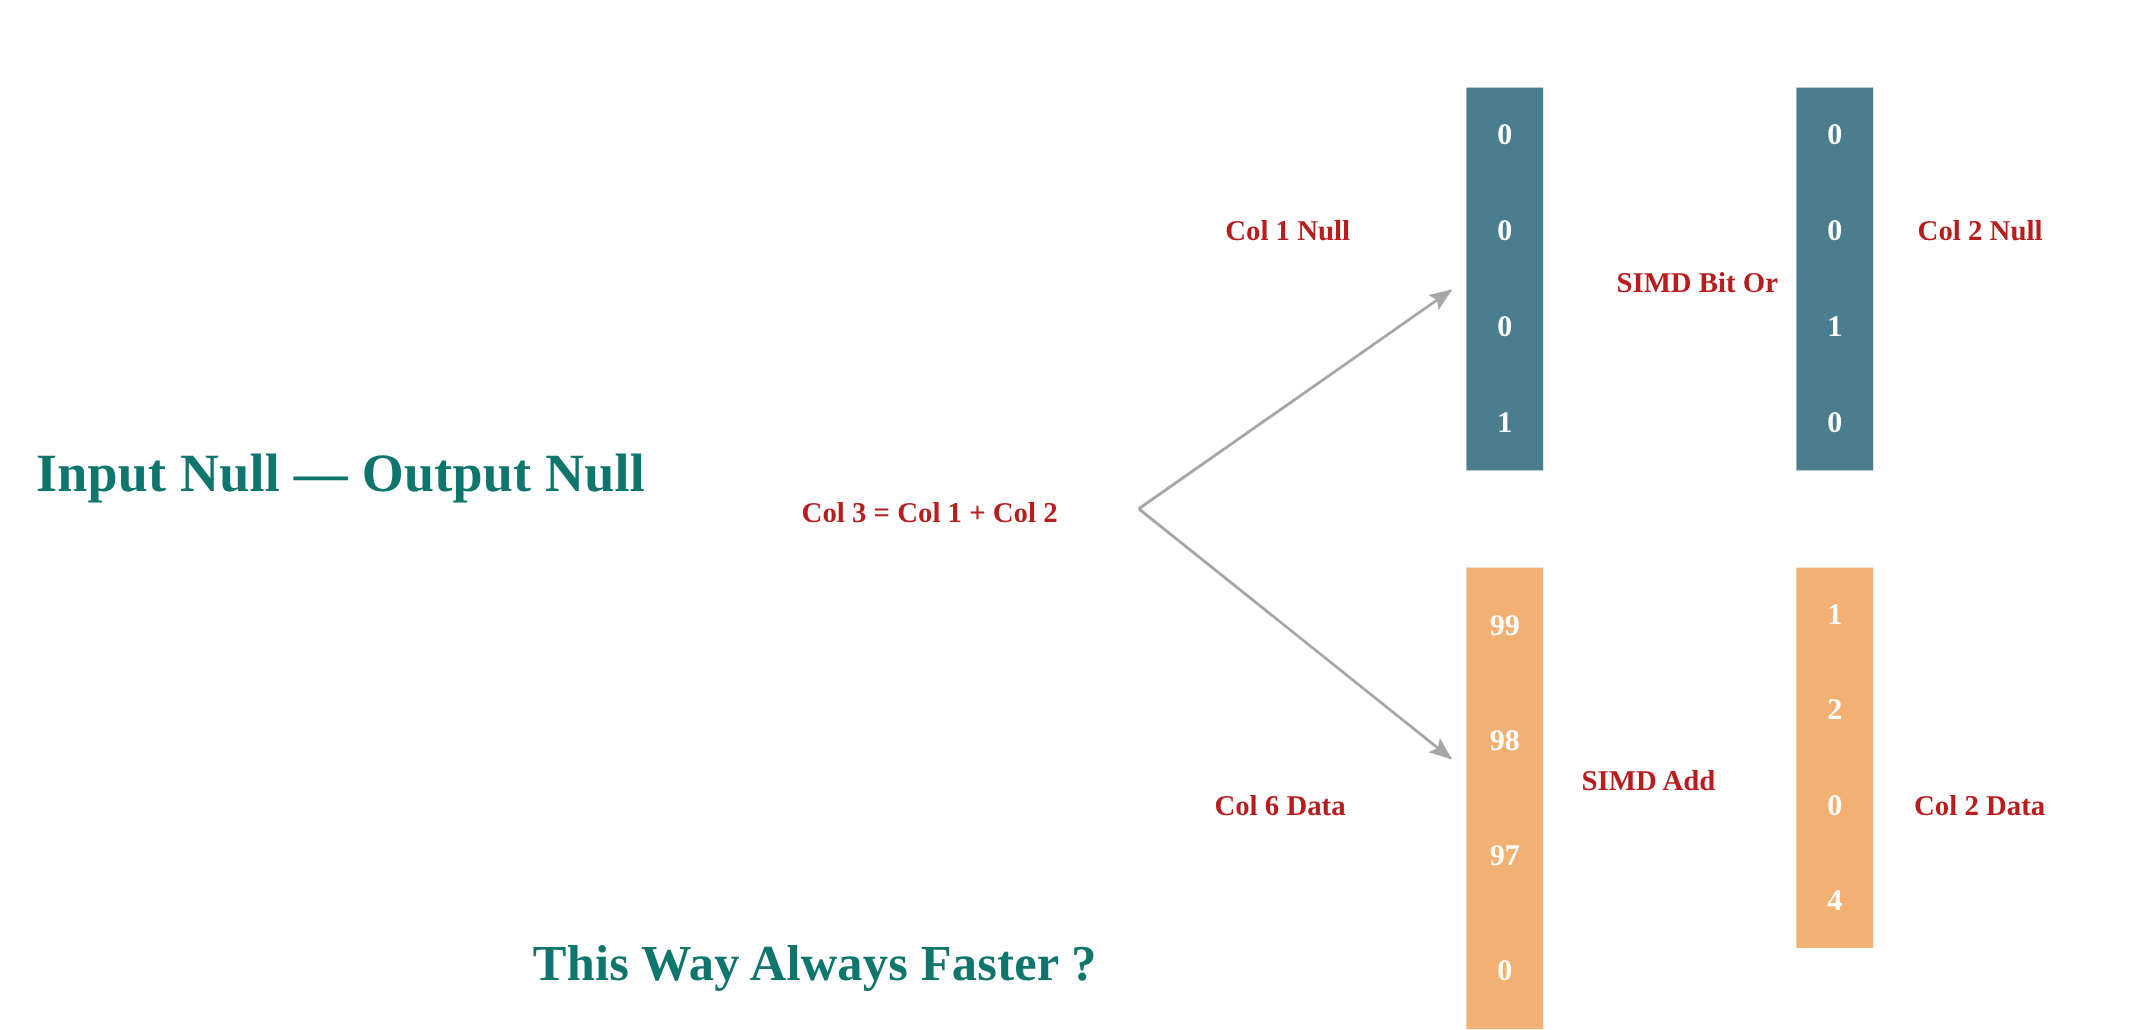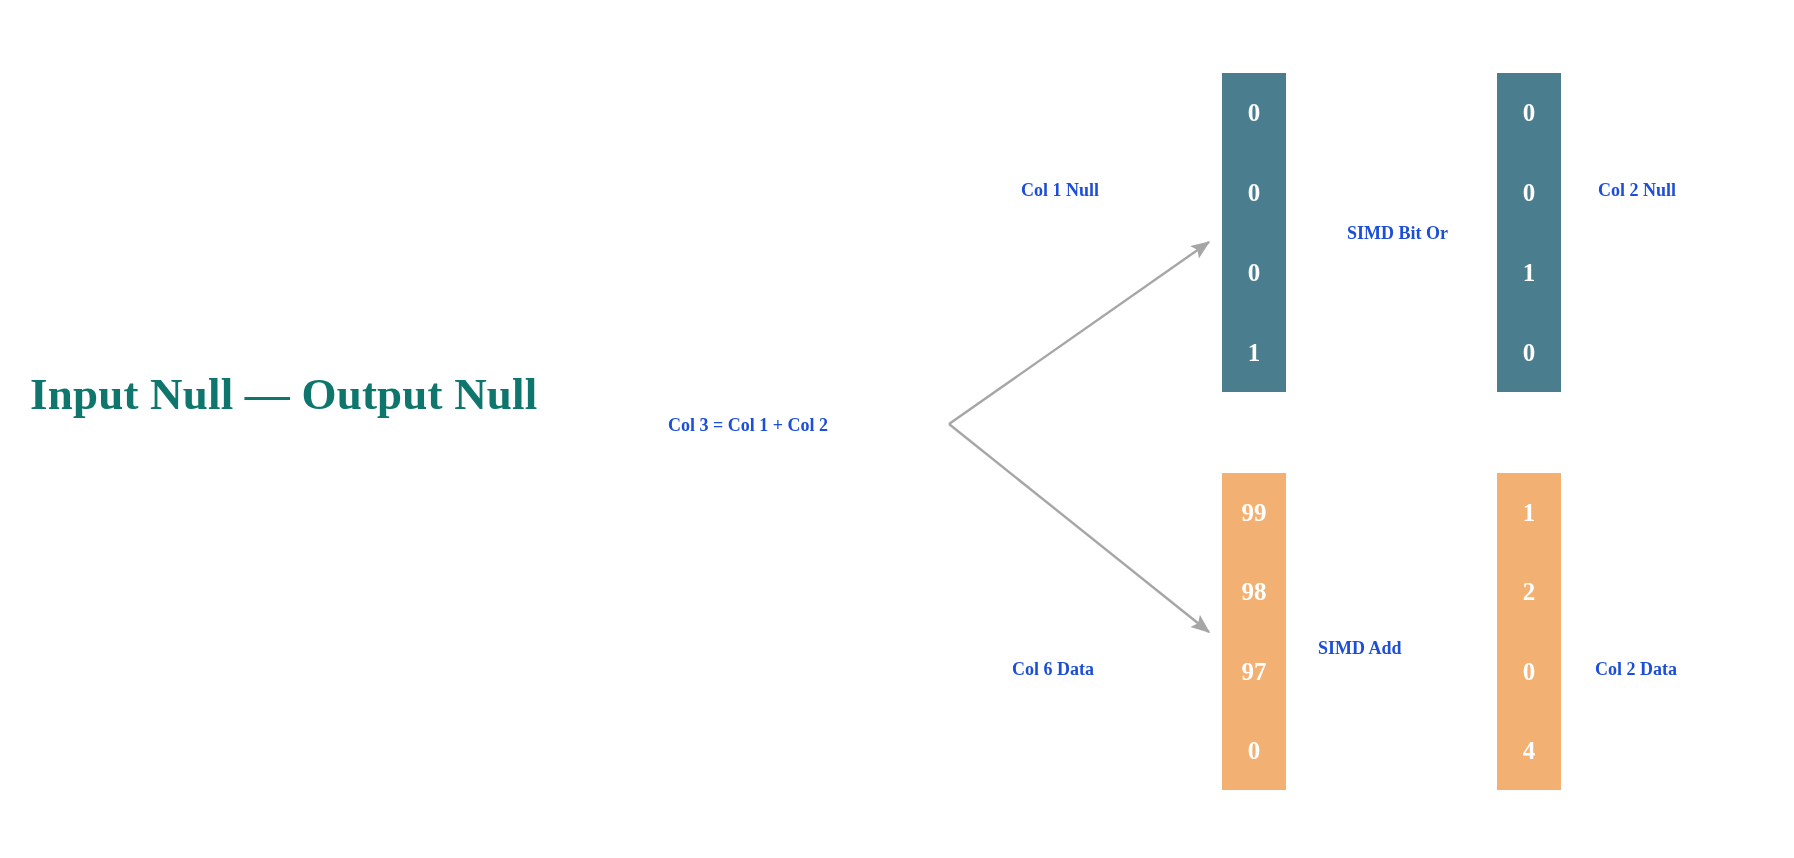--- a/index.html
+++ b/index.html
@@ -34,23 +34,23 @@
   }
   #headline-footer {
     left: 444px;
     top: 783px;
     font-size: 42px;
     letter-spacing: 0.2px;
   }
 
   
   .label {
-    color: #1d4ed8;
+    color: #b91c1c;
     font-weight: bold;
-    font-size: 18px;
+    font-size: 24px;
     white-space: nowrap;
     line-height: 1;
   }
   #formula-label   { left: 668px;  top: 416px; font-family: Liberation Serif, serif; }
   #col1-null-label { left: 1021px; top: 181px; }
   #col2-null-label { left: 1598px; top: 181px; }
   #col1-data-label { left: 1012px; top: 660px; }
   #col2-data-label { left: 1595px; top: 660px; }
   #simd-or-label   { left: 1303px; top: 224px; margin-left: 44px; }
   #simd-add-label  { left: 1318px; top: 622px; margin-top: 17px; }
@@ -74,21 +74,21 @@
     justify-content: center;
     color: #ffffff;
     font-weight: bold;
     font-size: 25px;
     font-family: "Liberation Serif", "DejaVu Serif", serif;
     line-height: 1;
   }
 
   #bar-col1-null { left: 1222px; top: 73px;  height: 319px; }
   #bar-col2-null { left: 1497px; top: 73px;  height: 319px; }
-  #bar-col1-data { left: 1222px; top: 473px; height: 317px; }
+  #bar-col1-data { left: 1222px; top: 473px; height: 385px; }
   #bar-col2-data { left: 1497px; top: 473px; height: 317px; }
 
   
   #arrows {
     left: 0;
     top: 0;
     width: 1794px;
     height: 858px;
     pointer-events: none;
   }
@@ -103,20 +103,21 @@
       <marker id="arrowhead" markerWidth="9" markerHeight="9" refX="7.4" refY="3.2" orient="auto" markerUnits="strokeWidth">
         <path d="M0,0 L8,3.2 L0,6.4 L1.6,3.2 z" fill="#A6A6A6"></path>
       </marker>
     </defs>
     <line x1="949" y1="424" x2="1209" y2="242" stroke="#A6A6A6" stroke-width="2.4" marker-end="url(#arrowhead)"></line>
     <line x1="949" y1="424" x2="1209" y2="632" stroke="#A6A6A6" stroke-width="2.4" marker-end="url(#arrowhead)"></line>
   </svg>
 
   <div id="headline-main" class="abs headline">Input Null — Output Null</div>
 
+  <div id="headline-footer" class="abs headline">This Way Always Faster ?</div>
 
   <div id="formula-label" class="abs label">Col 3 = Col 1 + Col 2</div>
 
   <div id="col1-null-label" class="abs label">Col 1 Null</div>
 
   <div id="col2-null-label" class="abs label">Col 2 Null</div>
 
   <div id="col1-data-label" class="abs label">Col 6 Data</div>
 
   <div id="col2-data-label" class="abs label">Col 2 Data</div>

